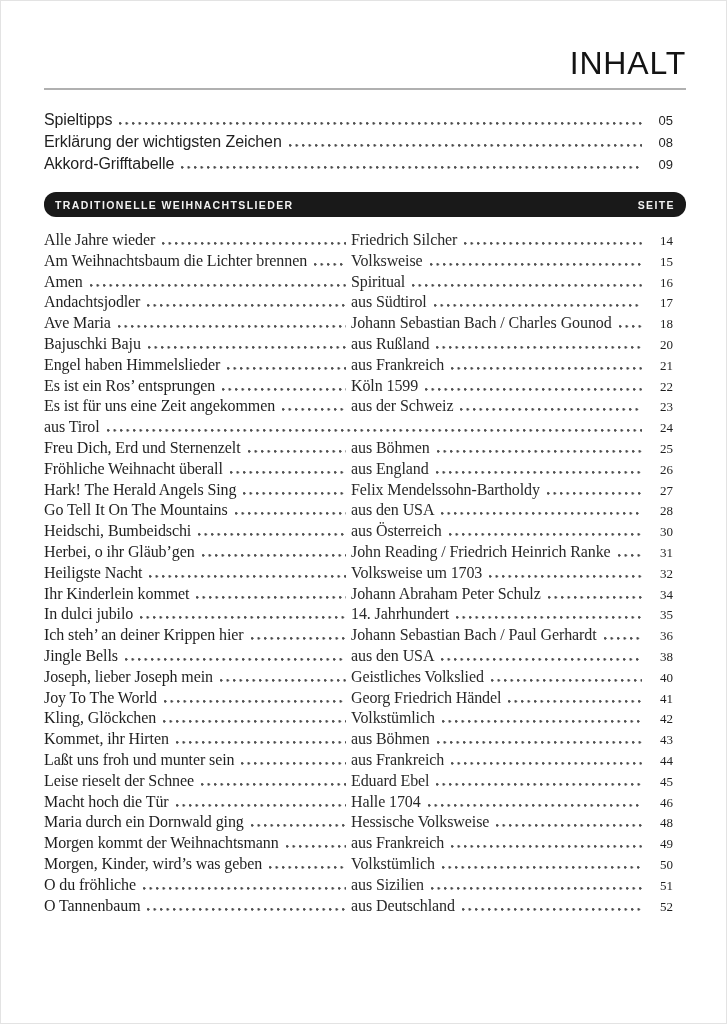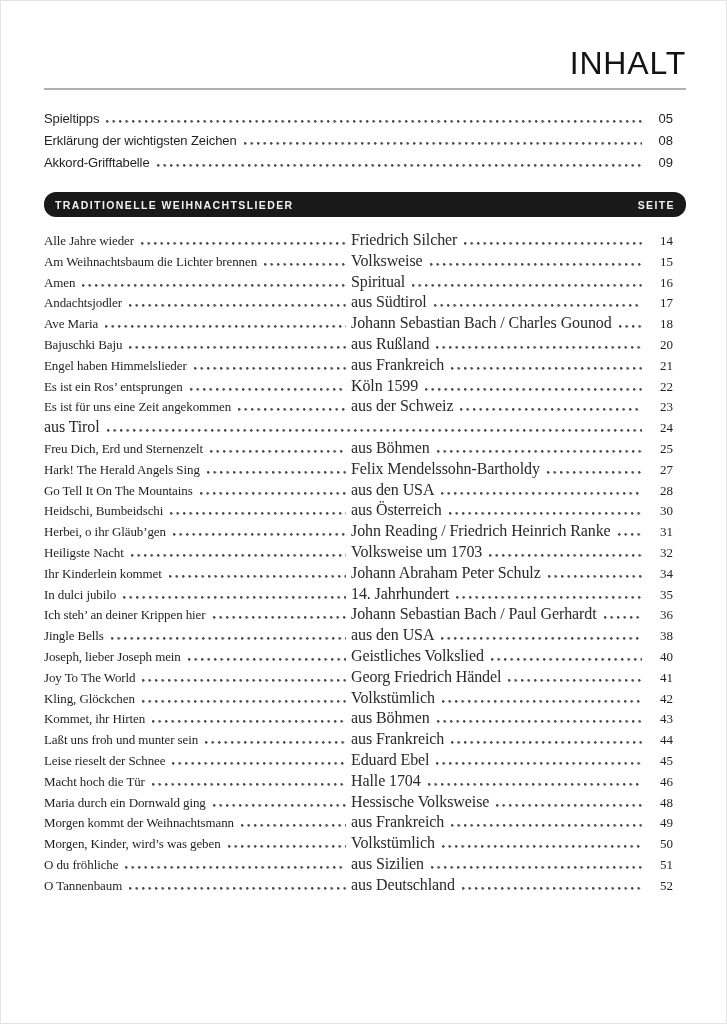--- a/index.html
+++ b/index.html
@@ -35,21 +35,21 @@
     height: 2px;
     background: #b0b0b0;
   }
   .intro { margin-top: 21px; }
   .intro .row { height: 22px; }
   .row {
     display: flex;
     align-items: baseline;
     padding-right: 13px;
   }
-  .t13 { font-size: 13px; letter-spacing: -0.1px; white-space: nowrap; color: #1f1f1f; }
+  .t13 { font-size: 16px; letter-spacing: -0.1px; white-space: nowrap; color: #1f1f1f; }
   .t11 { font-size: 16px; letter-spacing: -0.1px; white-space: nowrap; color: #292929; }
   .pnum {
     font-size: 13px;
     color: #1f1f1f;
     min-width: 22px;
     text-align: right;
     margin-left: 4px;
     white-space: nowrap;
   }
   .leader {
@@ -224,20 +224,29 @@
         <div class="row">
           <span class="song-left">
             <span class="t13">Freu Dich, Erd und Sternenzelt</span>
             <span class="leader"></span>
           </span>
           <span class="t11">aus Böhmen</span>
           <span class="leader"></span>
           <span class="pnum">25</span>
         </div>
 
+        <div class="row">
+          <span class="song-left">
+            <span class="t13">Fröhliche Weihnacht überall</span>
+            <span class="leader"></span>
+          </span>
+          <span class="t11">aus England</span>
+          <span class="leader"></span>
+          <span class="pnum">26</span>
+        </div>
 
         <div class="row">
           <span class="song-left">
             <span class="t13">Hark! The Herald Angels Sing</span>
             <span class="leader"></span>
           </span>
           <span class="t11">Felix Mendelssohn-Bartholdy</span>
           <span class="leader"></span>
           <span class="pnum">27</span>
         </div>

